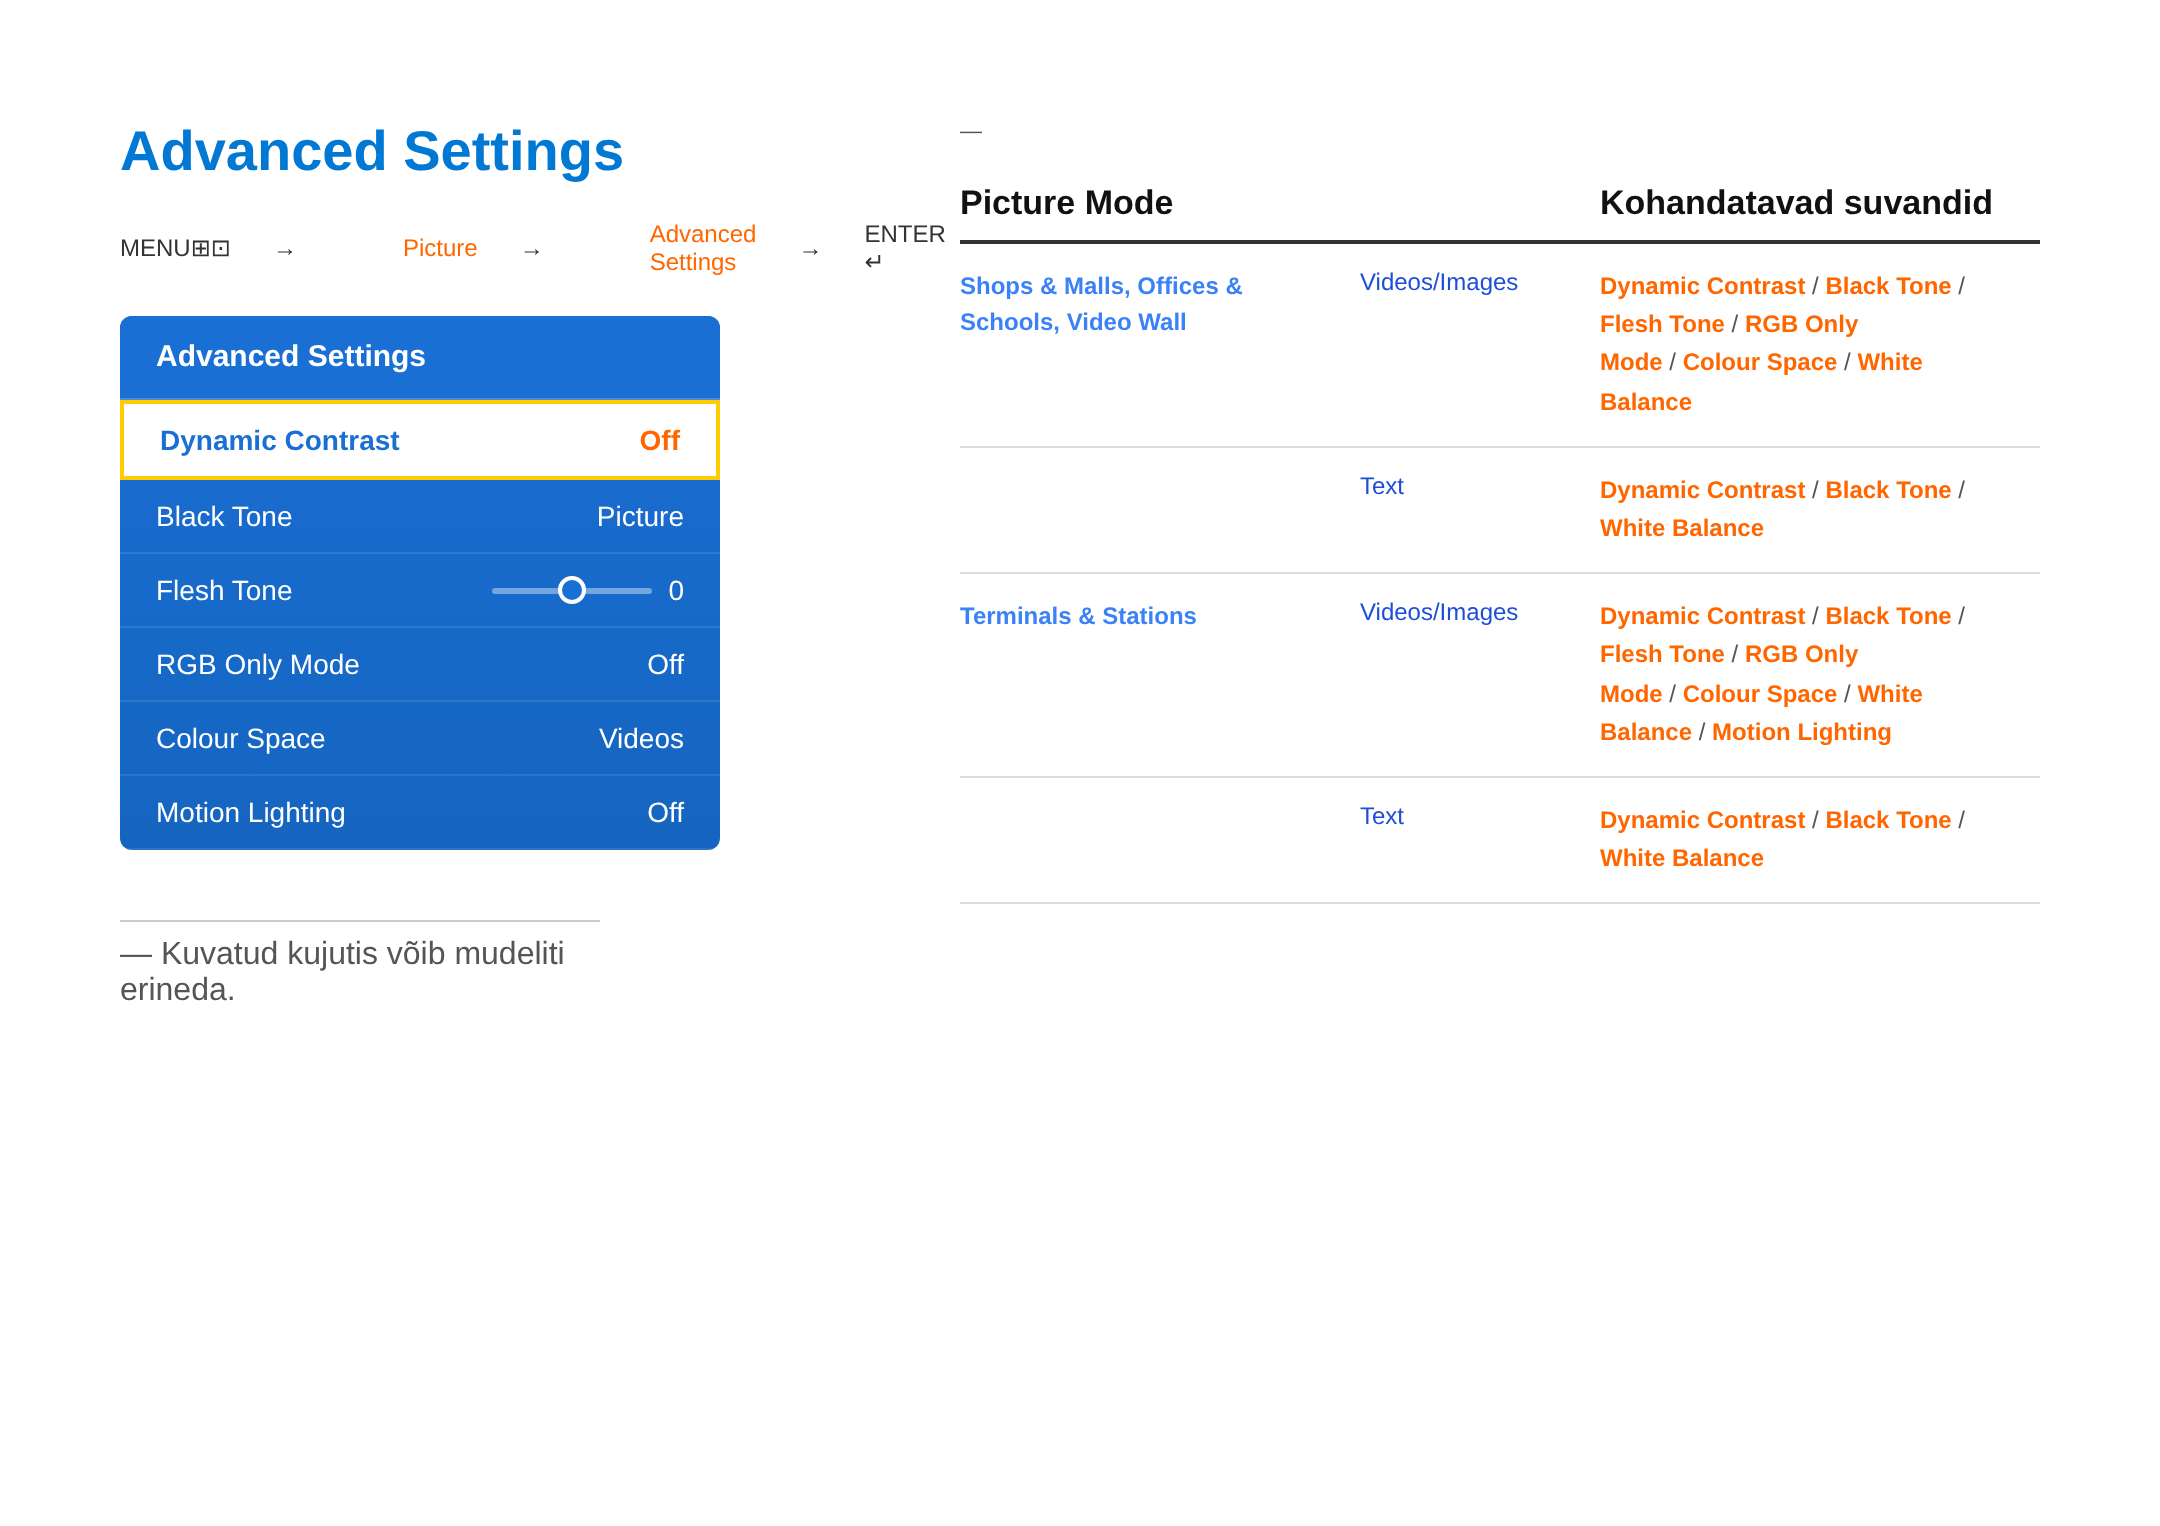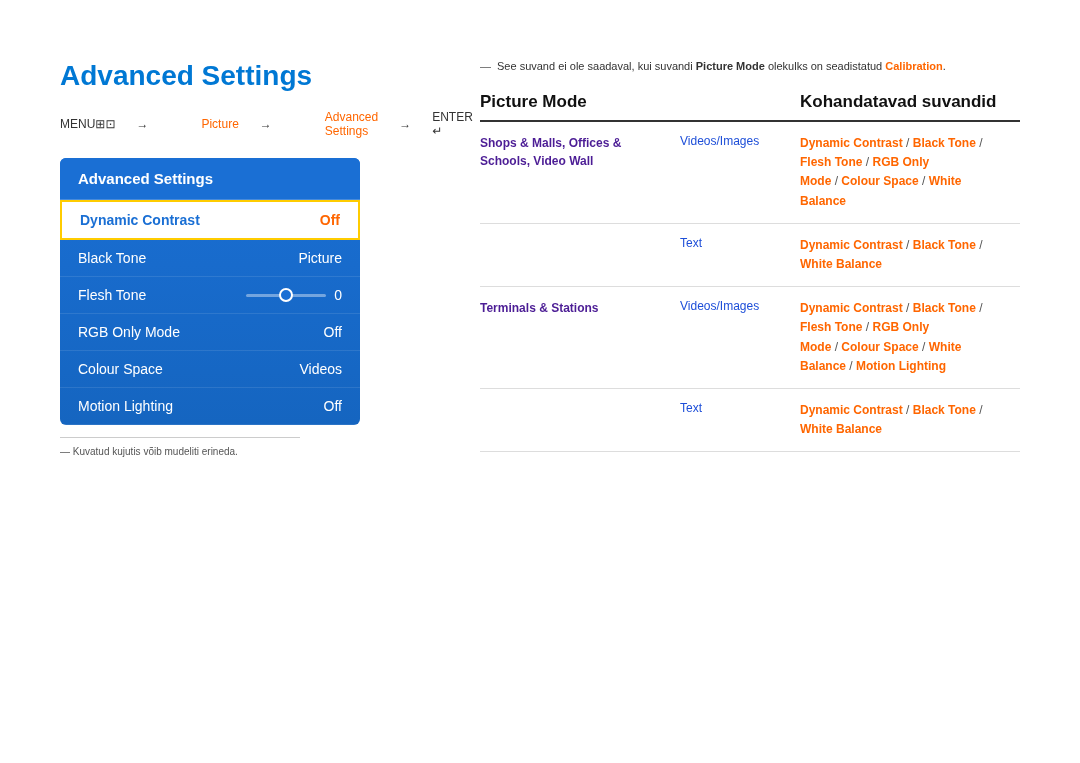--- a/index.html
+++ b/index.html
@@ -123,22 +123,22 @@
       top: 50%;
       transform: translate(-50%, -50%);
       width: 10px;
       height: 10px;
       background: #1a6fd4;
       border: 2px solid #fff;
       border-radius: 50%;
     }
 
     .footnote {
-      margin-top: 12px;
-      font-size: 10px;
+      margin-top: 35px;
+      font-size: 16px;
       color: #555;
       padding-top: 8px;
       border-top: 1px solid #ccc;
       width: 240px;
     }
 
     .footnote::before {
       content: '― ';
     }
 
@@ -192,21 +192,21 @@
       padding: 12px 0;
       align-items: start;
     }
 
     .table-cell {
       font-size: 12px;
       padding-right: 10px;
     }
 
     .cell-label {
-      color: #4c1d95;
+      color: #3b82f6;
       font-weight: bold;
       line-height: 1.5;
     }
 
     .cell-mode {
       color: #1d4ed8;
       font-weight: normal;
     }
 
     .cell-options {
@@ -274,23 +274,20 @@
         <span class="item-value">Off</span>
       </div>
     </div>
 
     <div class="footnote">Kuvatud kujutis võib mudeliti erineda.</div>
   </div>
 
   <div class="right-column">
     <div class="info-note">
       <span class="dash">―</span>
-      <span>
-        See suvand ei ole saadaval, kui suvandi <strong>Picture Mode</strong> olekulks on seadistatud <span class="orange-text">Calibration</span>.
-      </span>
     </div>
 
     <div class="table-container">
 
       <div class="table-header">
         <div class="table-header-cell">Picture Mode</div>
         <div class="table-header-cell"></div>
         <div class="table-header-cell">Kohandatavad suvandid</div>
       </div>
 

